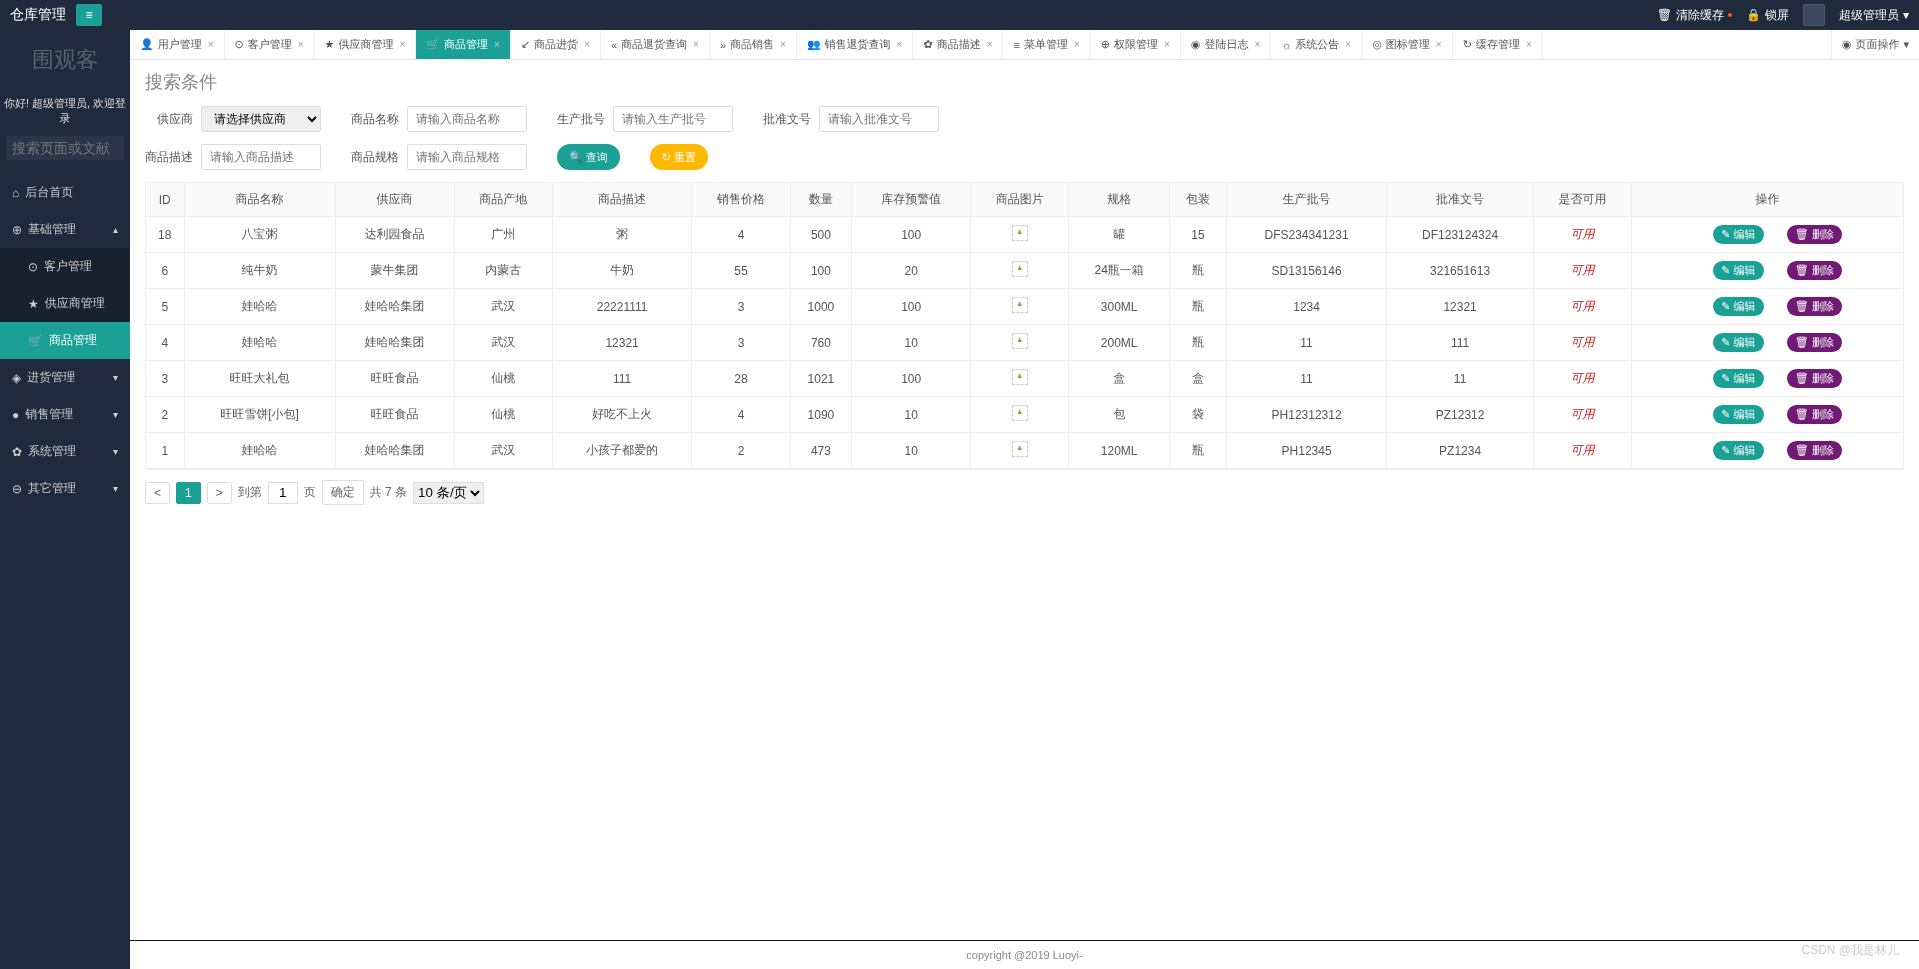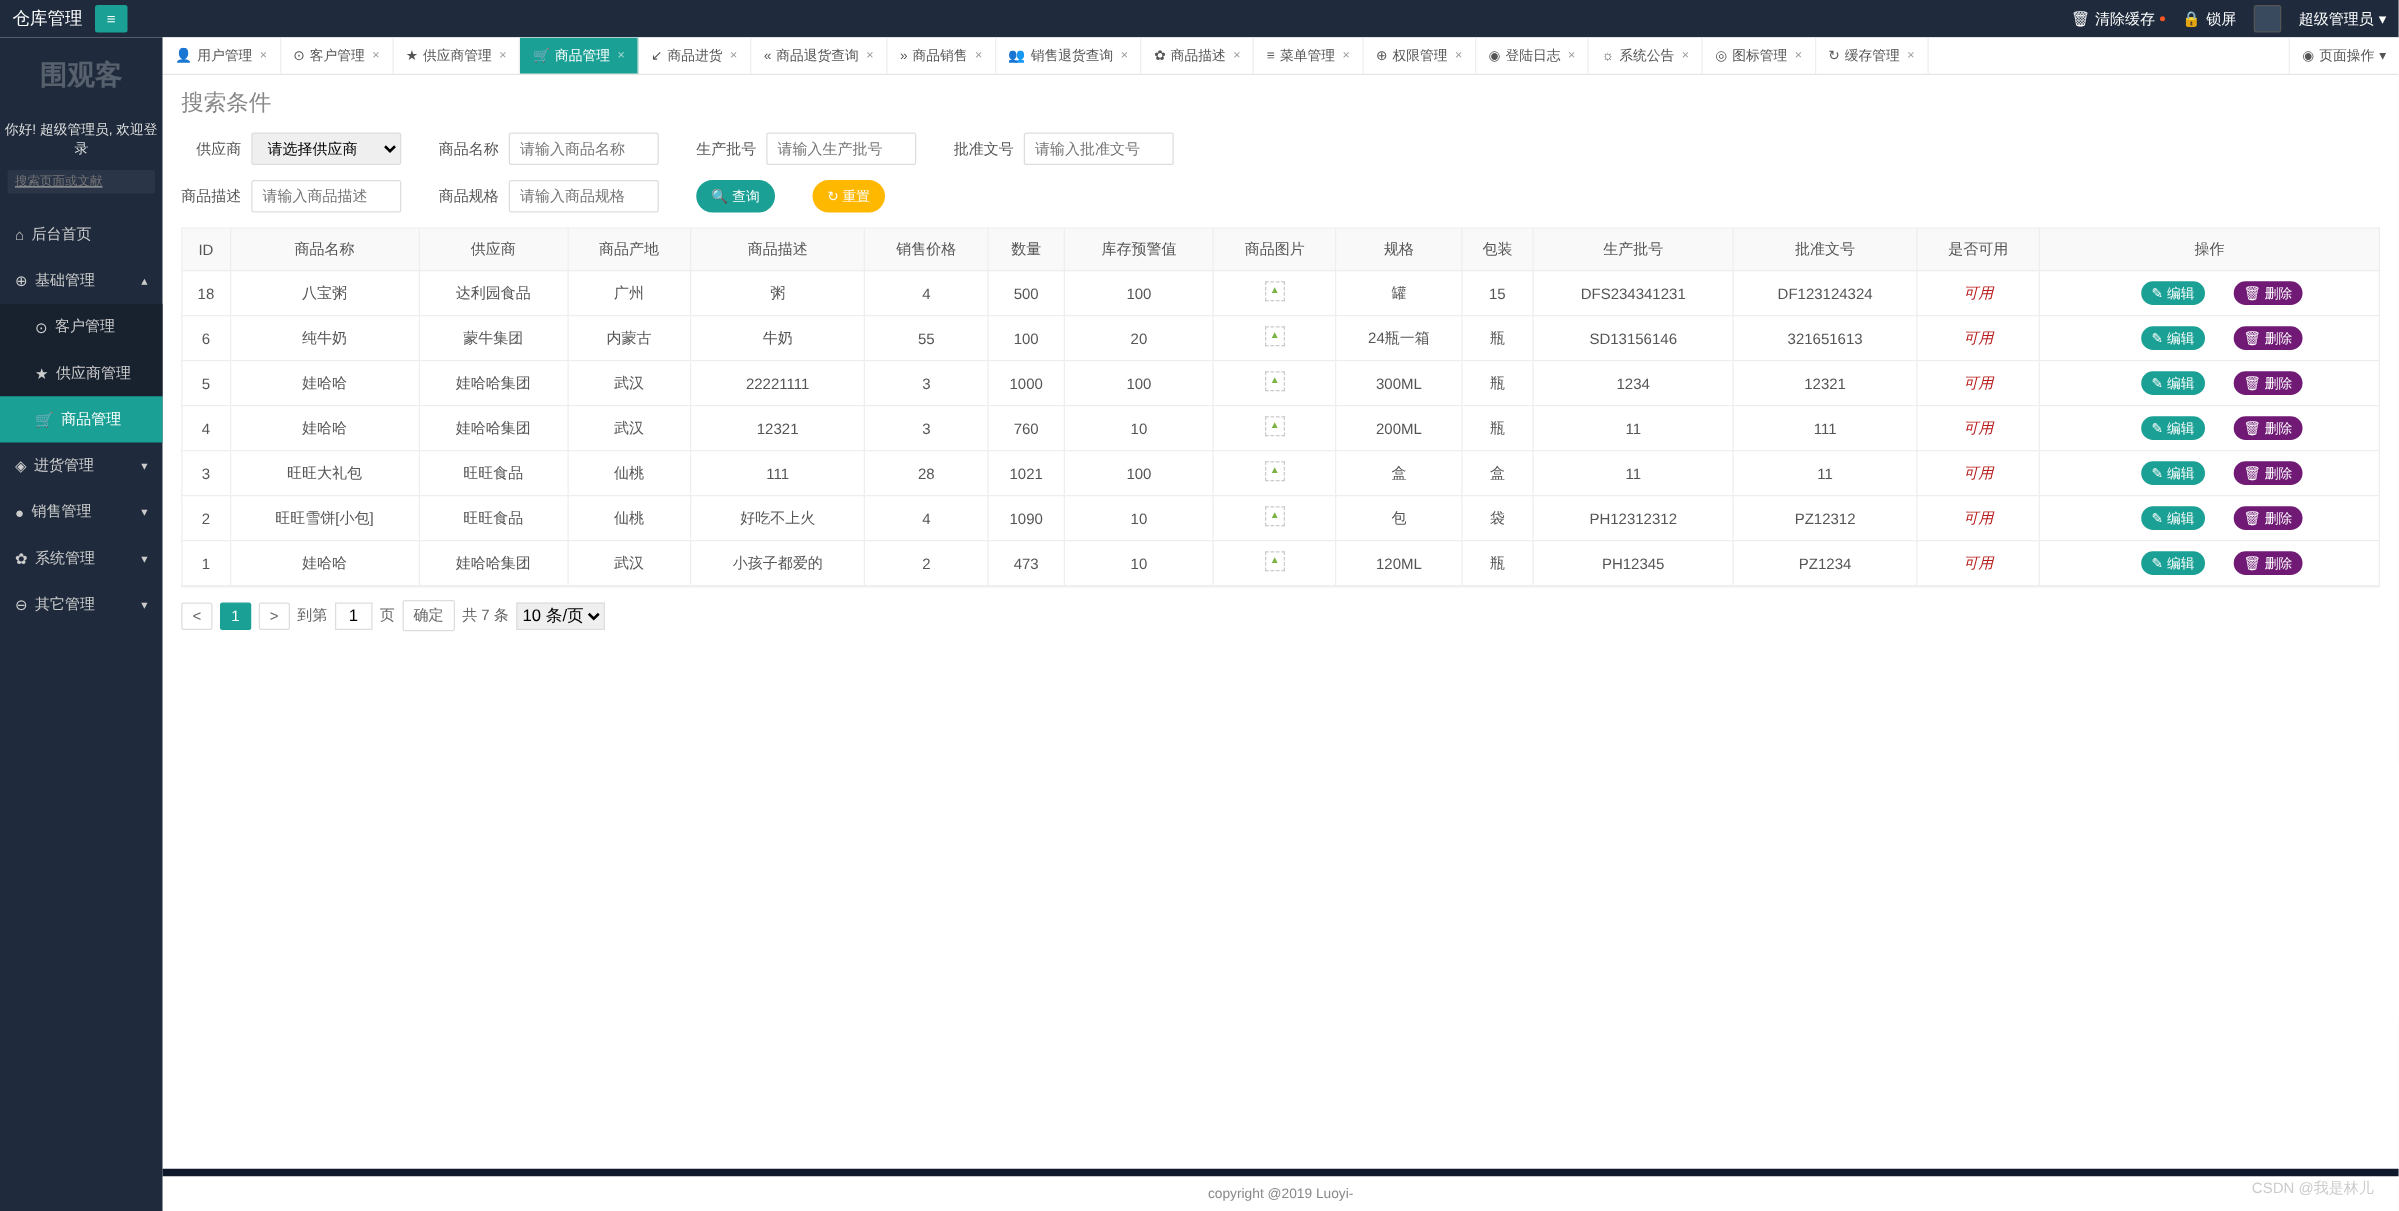--- a/index.html
+++ b/index.html
@@ -6,24 +6,24 @@
 body { font-size: 12px; color: #333; background: #f5f5f5; overflow: hidden; }
 .top-header { height: 30px; background: #1f2b3c; display: flex; align-items: center; color: #fff; padding: 0 10px; }
 .top-header .title { font-size: 14px; margin-right: 10px; }
 .top-header .menu-toggle { background: #1aa094; width: 26px; height: 22px; border-radius: 2px; display: flex; align-items: center; justify-content: center; cursor: pointer; }
 .top-header .right { margin-left: auto; display: flex; align-items: center; gap: 14px; font-size: 12px; }
 .top-header .right span { cursor: pointer; display: flex; align-items: center; gap: 4px; }
 .dot { width: 4px; height: 4px; background: #ff5722; border-radius: 50%; }
 .avatar { width: 22px; height: 22px; background: #3a4a5e; border: 1px solid #555; border-radius: 2px; }
 .container { display: flex; height: calc(100vh - 30px); }
 .sidebar { width: 130px; background: #1f2b3c; color: #ccc; display: flex; flex-direction: column; position: relative; }
-.sidebar .logo { height: 60px; display: flex; align-items: center; justify-content: center; font-size: 22px; color: rgba(255,255,255,0.25); font-weight: bold; }
+.sidebar .logo { height: 60px; display: flex; align-items: center; justify-content: center; font-size: 22px; color: rgba(255,255,255,0.25); font-weight: normal; }
 .sidebar .welcome { text-align: center; font-size: 11px; padding: 6px 0; color: #ddd; }
 .sidebar .search { padding: 4px 6px; }
-.sidebar .search input { width: 100%; background: #2a3548; border: none; color: #aaa; padding: 4px 6px; font-size: 10px; border-radius: 2px; text-decoration: underline; }
+.sidebar .search input { width: 100%; background: #2a3548; border: none; color: #aaa; padding: 4px 6px; font-size: 14px; border-radius: 2px; }
 .sidebar .nav { margin-top: 10px; }
 .sidebar .nav-item { padding: 10px 12px; display: flex; align-items: center; gap: 6px; cursor: pointer; font-size: 12px; }
 .sidebar .nav-item.sub { padding-left: 28px; background: #18222f; }
 .sidebar .nav-item.active { background: #1aa094; color: #fff; }
 .sidebar .nav-item .arrow { margin-left: auto; font-size: 10px; }
 .main { flex: 1; display: flex; flex-direction: column; background: #fff; min-width: 0; }
 .tabs { height: 30px; background: #fff; border-bottom: 1px solid #e5e5e5; display: flex; align-items: stretch; overflow-x: auto; }
 .tab { padding: 0 10px; display: flex; align-items: center; gap: 4px; border-right: 1px solid #eee; cursor: pointer; white-space: nowrap; font-size: 11px; color: #555; }
 .tab.active { background: #1aa094; color: #fff; }
 .tab .close { font-size: 10px; opacity: 0.6; margin-left: 2px; }
@@ -48,21 +48,21 @@
 .img-broken::after { content: "▲"; font-size: 8px; color: #7cb342; position: absolute; left: 3px; top: 1px; }
 .link { color: #b91c1c; cursor: pointer; font-style: italic; }
 .btn-sm { padding: 2px 8px; border-radius: 10px; color: #fff; font-size: 11px; cursor: pointer; display: inline-flex; align-items: center; gap: 2px; border: none; margin-left: 20px; }
 .btn-edit { background: #1aa094; }
 .btn-del { background: #701a75; }
 .pager { display: flex; align-items: center; gap: 6px; padding: 10px 0; font-size: 12px; color: #666; border-top: 1px solid #eee; margin-top: auto; }
 .pager .pg-btn { border: 1px solid #ddd; padding: 3px 8px; cursor: pointer; border-radius: 2px; }
 .pager .pg-btn.active { background: #1aa094; color: #fff; border-color: #1aa094; }
 .pager input { width: 30px; height: 22px; border: 1px solid #ddd; text-align: center; }
 .pager select { height: 22px; border: 1px solid #ddd; }
-.footer { text-align: center; padding: 8px 0; font-size: 11px; color: #888; border-top: 6px solid #0f172a; }
+.footer { text-align: center; padding: 8px 0; font-size: 11px; color: #888; border-top: 1px solid #0f172a; }
 .watermark { position: fixed; right: 20px; bottom: 10px; color: #ccc; font-size: 12px; }
 </style>
 </head>
 <body>
 
 <div class="top-header">
   <span class="title">仓库管理</span>
   <span class="menu-toggle">≡</span>
   <div class="right">
     <span>🗑 <span>清除缓存</span><span class="dot"></span></span>

